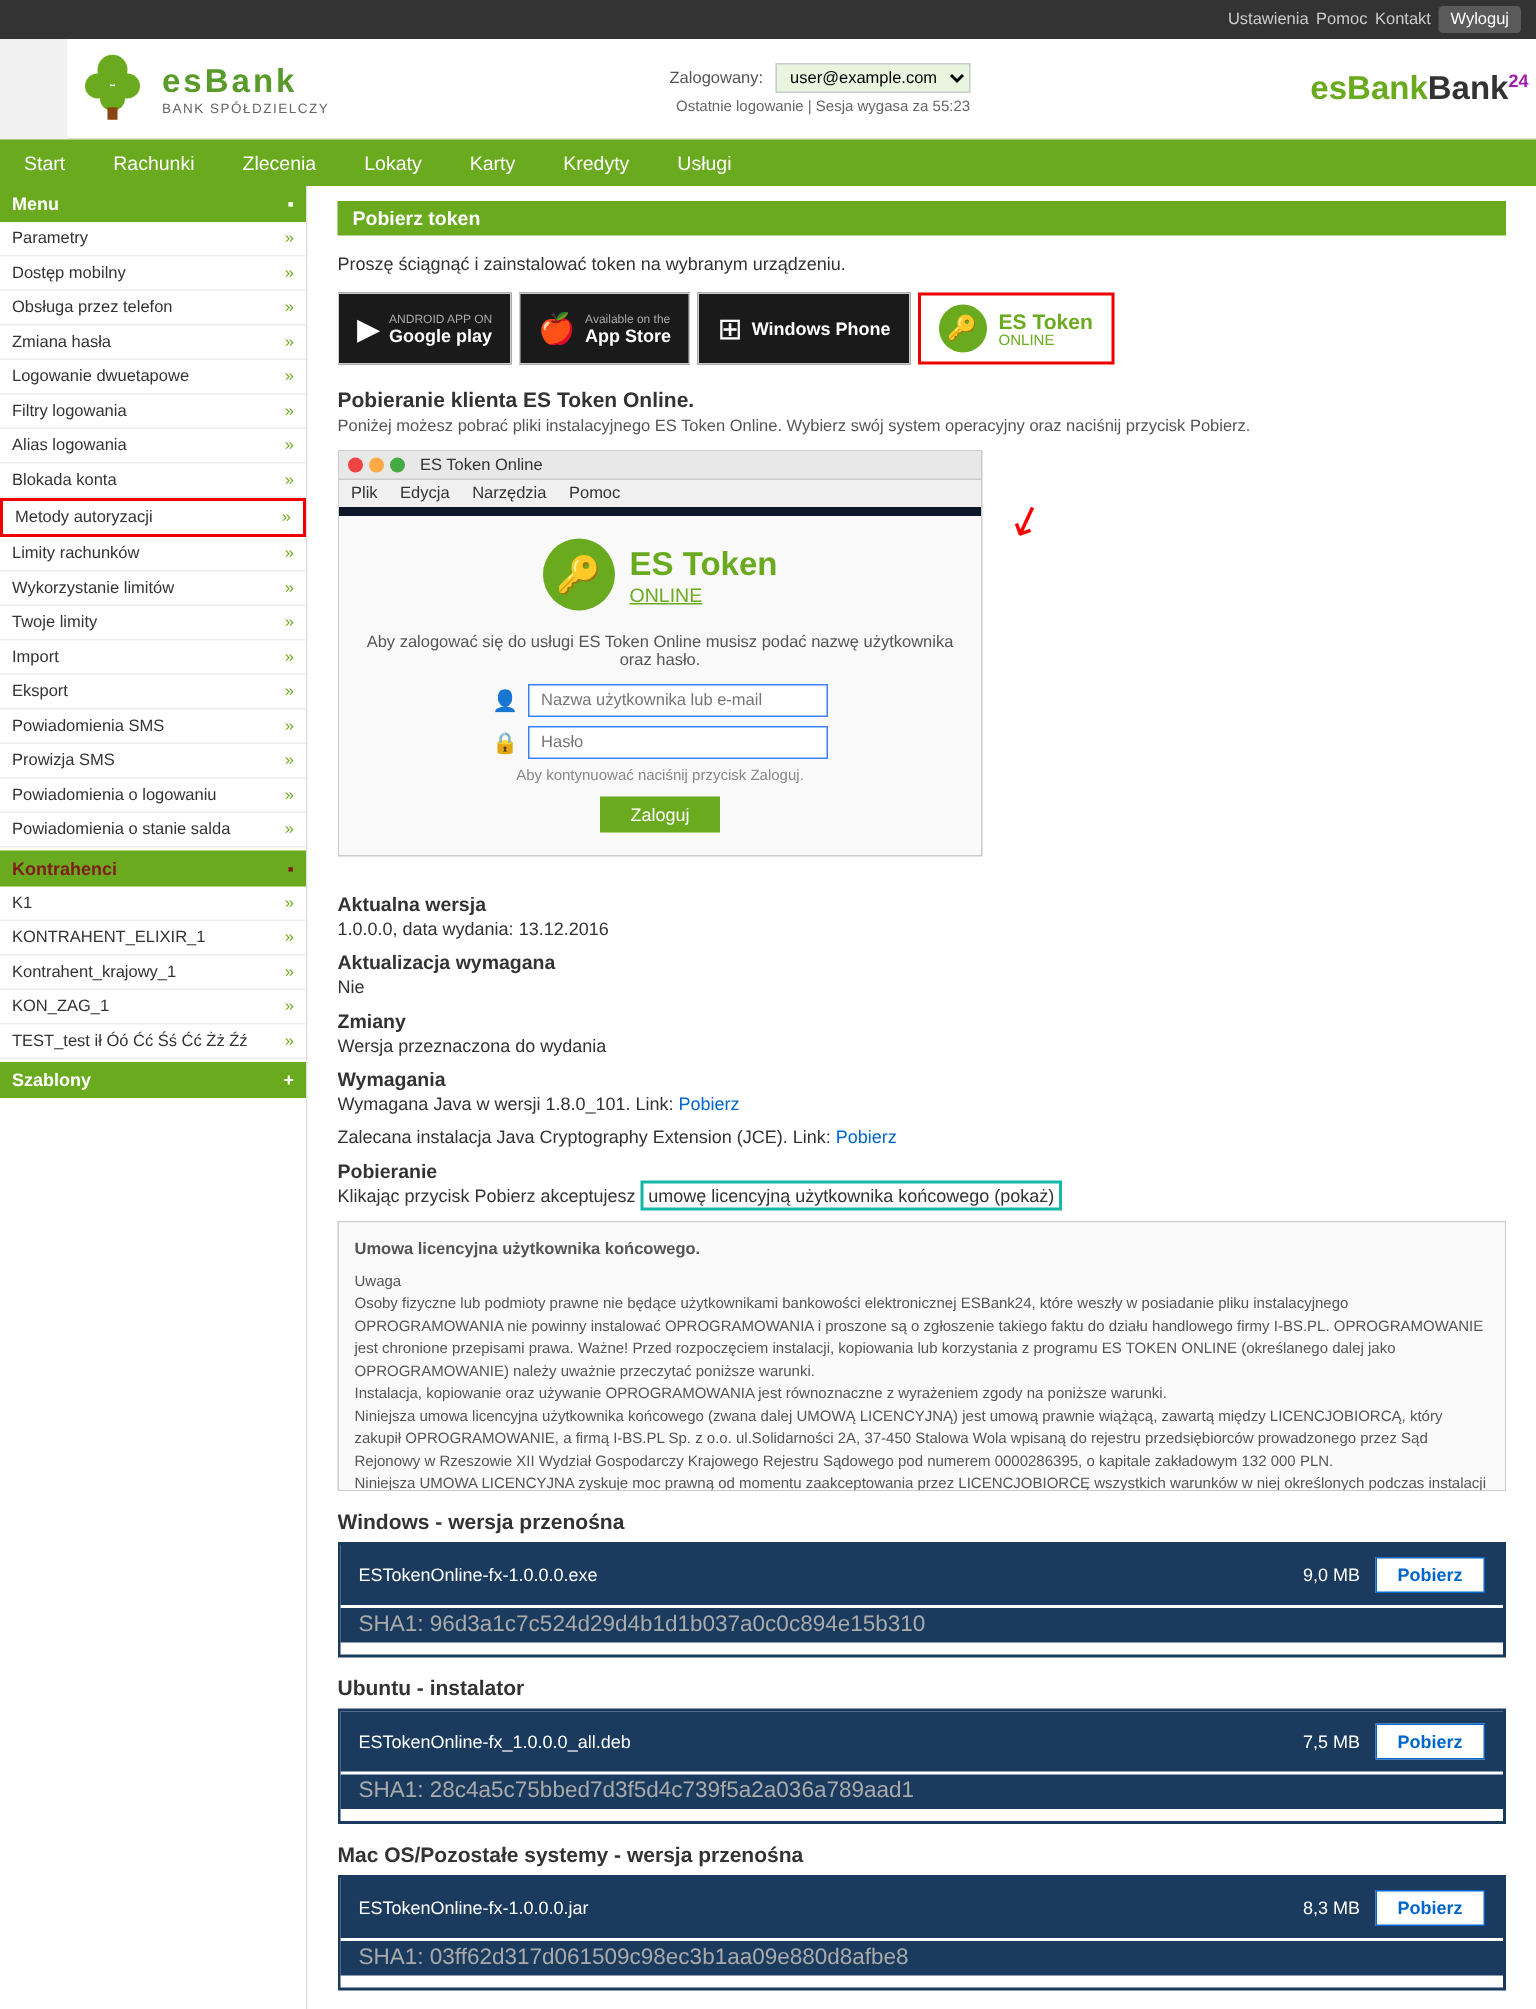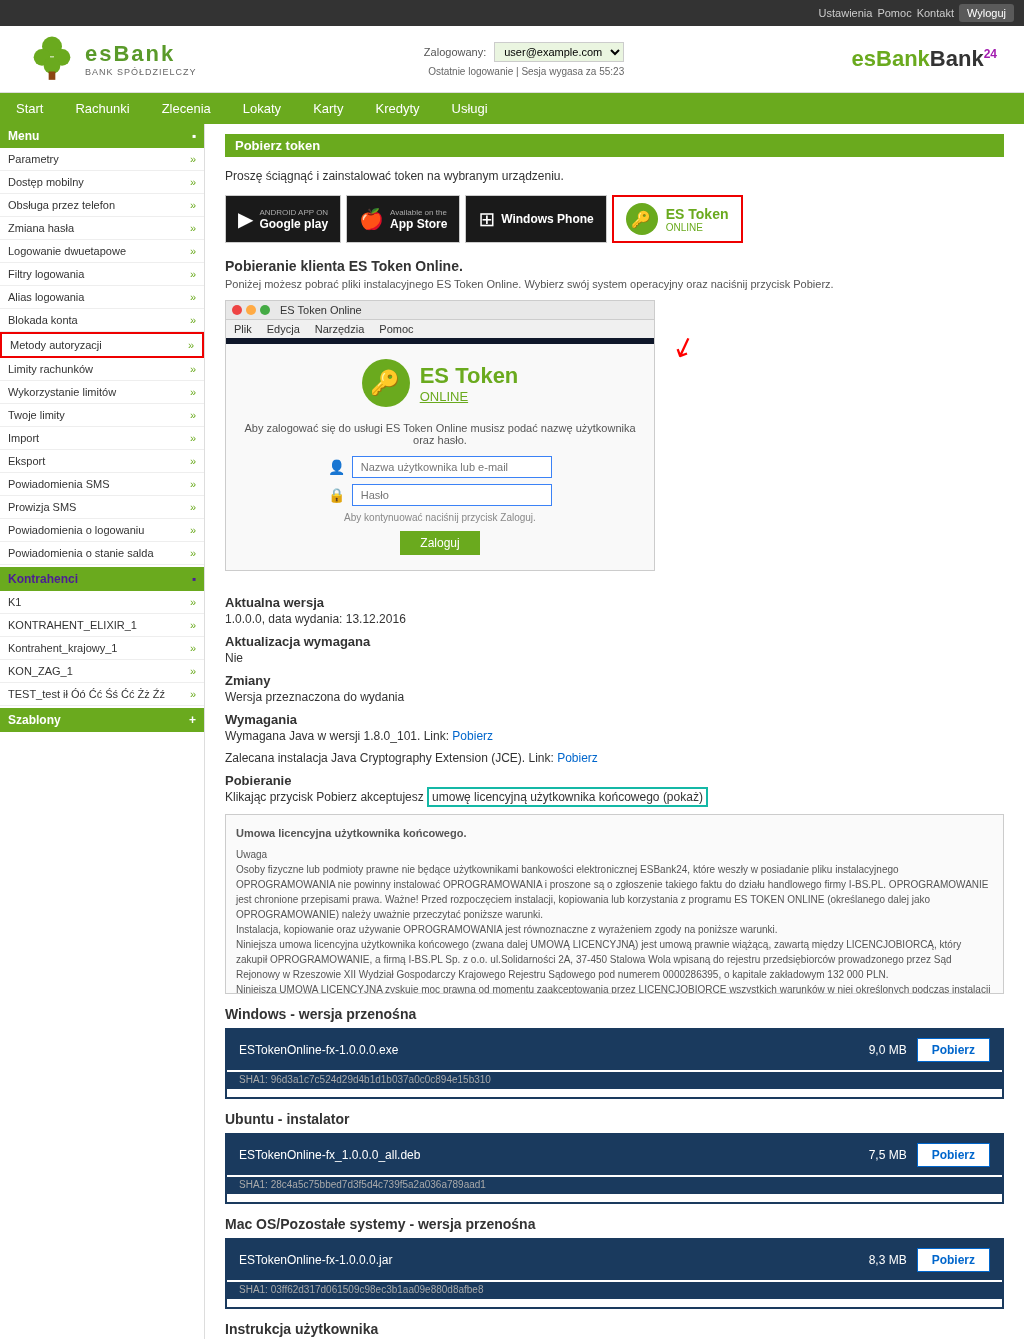--- a/index.html
+++ b/index.html
@@ -4,21 +4,21 @@
   <style>
     * { box-sizing: border-box; margin: 0; padding: 0; }
     body { font-family: Arial, sans-serif; font-size: 12px; background: #f0f0f0; color: #333; }
 
     
     .top-bar { background: #333; display: flex; justify-content: flex-end; align-items: center; padding: 4px 10px; gap: 5px; }
     .top-bar a { color: #ccc; text-decoration: none; font-size: 11px; cursor: pointer; }
     .top-bar .wyloguj { background: #5a5a5a; padding: 3px 8px; color: white; border-radius: 3px; }
 
     
-    .header { background: white; display: flex; align-items: center; padding: 8px 27px; justify-content: space-between; border-bottom: 1px solid #ddd; }
+    .header { background: white; display: flex; align-items: center; padding: 8px 5px; justify-content: space-between; border-bottom: 1px solid #ddd; margin-left: 45px; }
     .logo-area { display: flex; align-items: center; gap: 8px; }
     .logo-tree { width: 50px; height: 50px; }
     .logo-text-area { display: flex; flex-direction: column; }
     .logo-esbank { font-size: 22px; font-weight: bold; color: #5a9a2a; letter-spacing: 2px; }
     .logo-subtitle { font-size: 9px; color: #666; letter-spacing: 1px; }
     .header-right { display: flex; flex-direction: column; align-items: flex-end; gap: 4px; }
     .logged-in-row { display: flex; align-items: center; gap: 8px; }
     .logged-label { font-size: 11px; color: #555; }
     .user-select { font-size: 11px; border: 1px solid #ccc; padding: 2px 5px; background: #eaf5e0; min-width: 120px; }
     .session-info { font-size: 10px; color: #666; }
@@ -29,21 +29,21 @@
 
     
     .main-layout { display: flex; min-height: 600px; }
 
     
     .sidebar { width: 205px; background: white; border-right: 1px solid #ddd; flex-shrink: 0; }
     .sidebar-section-header { background: #6aaa1e; color: white; padding: 5px 8px; font-size: 12px; font-weight: bold; display: flex; justify-content: space-between; align-items: center; }
     .sidebar-item { display: flex; justify-content: space-between; align-items: center; padding: 5px 8px; border-bottom: 1px solid #eee; cursor: pointer; font-size: 11px; color: #333; }
     .sidebar-item.highlighted { border: 2px solid #e00; }
     .sidebar-item .arrows { color: #6aaa1e; font-size: 11px; }
-    .sidebar-kontrahenci { background: #6aaa1e; color: #4c1d95; padding: 5px 8px; font-size: 12px; font-weight: bold; display: flex; justify-content: space-between; align-items: center; margin-top: 2px; }
+    .sidebar-kontrahenci { background: #6aaa1e; color: #7f1d1d; padding: 5px 8px; font-size: 12px; font-weight: bold; display: flex; justify-content: space-between; align-items: center; margin-top: 2px; }
     .sidebar-sub-item { display: flex; justify-content: space-between; align-items: center; padding: 5px 8px; border-bottom: 1px solid #eee; cursor: pointer; font-size: 11px; color: #333; }
     .sidebar-sub-item .arrows { color: #6aaa1e; font-size: 11px; }
     .sidebar-szablony { background: #6aaa1e; color: white; padding: 5px 8px; font-size: 12px; font-weight: bold; display: flex; justify-content: space-between; align-items: center; margin-top: 2px; }
 
     
     .content { flex: 1; padding: 10px 20px; background: white; }
     .page-title-bar { background: #6aaa1e; color: white; padding: 4px 10px; font-size: 13px; font-weight: bold; margin-bottom: 12px; }
 
     .section-intro { font-size: 12px; margin-bottom: 12px; }
 
@@ -98,21 +98,21 @@
     
     .license-box { border: 1px solid #ccc; padding: 10px; margin: 8px 0; font-size: 10px; color: #555; line-height: 1.5; max-height: 180px; overflow-y: scroll; background: #fafafa; }
     .license-title { font-weight: bold; margin-bottom: 5px; font-size: 11px; }
 
     
     .download-platform { font-size: 14px; font-weight: bold; margin: 12px 0 6px 0; }
     .download-row { display: flex; align-items: center; background: #1a3a5e; color: white; padding: 8px 12px; margin-bottom: 2px; }
     .download-filename { flex: 1; font-size: 12px; color: white; }
     .download-size { width: 60px; text-align: right; font-size: 12px; color: white; margin-right: 10px; }
     .download-btn { background: white; color: #0066cc; border: 1px solid #0066cc; padding: 4px 14px; cursor: pointer; font-size: 12px; font-weight: bold; text-decoration: none; }
-    .download-sha { font-size: 10px; color: #aaa; background: #1a3a5e; padding: 2px 12px 4px 12px; margin-bottom: 8px; }
+    .download-sha { font-size: 15px; color: #aaa; background: #1a3a5e; padding: 2px 12px 4px 12px; margin-bottom: 8px; }
     .download-wrapper { border: 2px solid #1a3a5e; margin-bottom: 10px; }
   </style>
 </head>
 <body>
 
 <div class="top-bar">
   <a>Ustawienia</a>
   <a>Pomoc</a>
   <a>Kontakt</a>
   <a class="wyloguj">Wyloguj</a>

